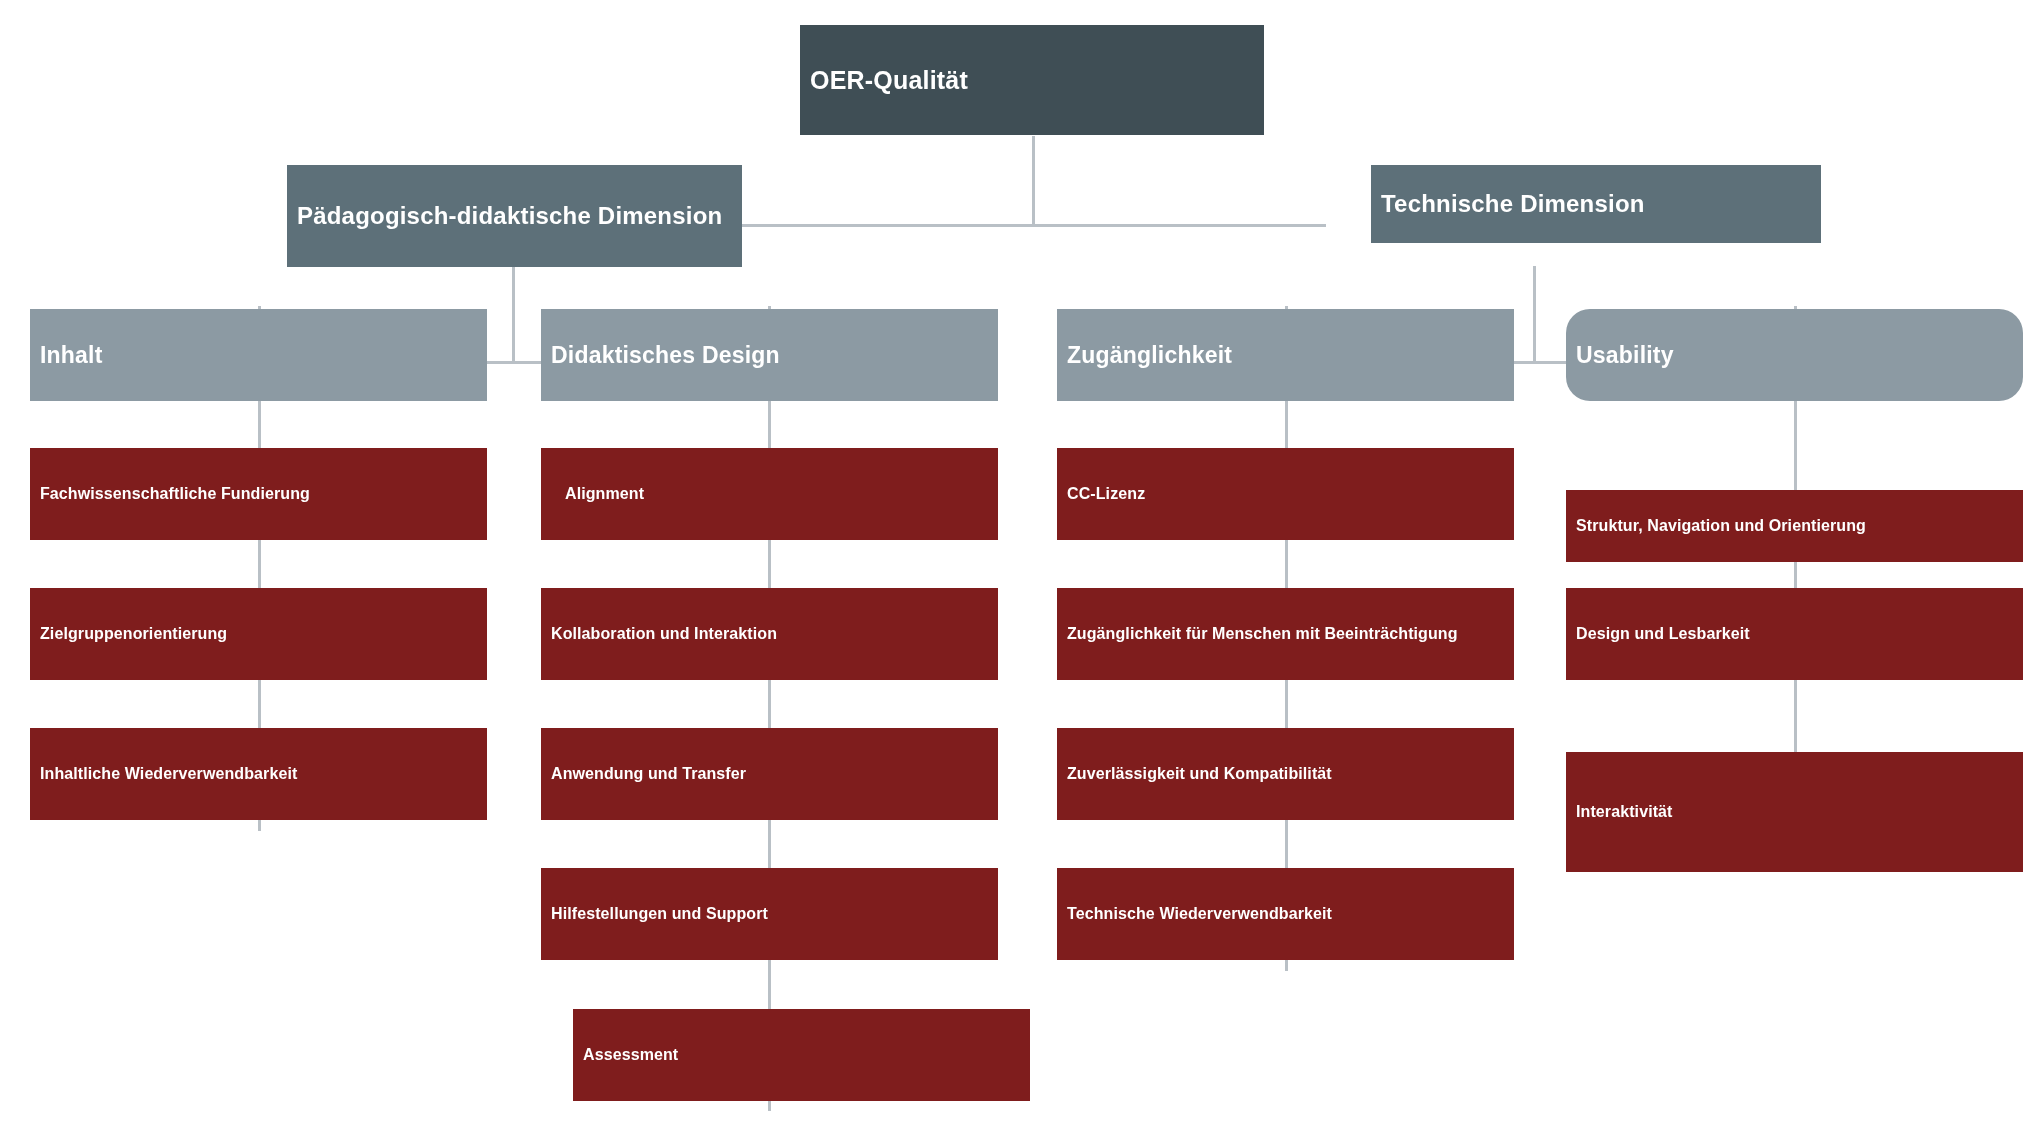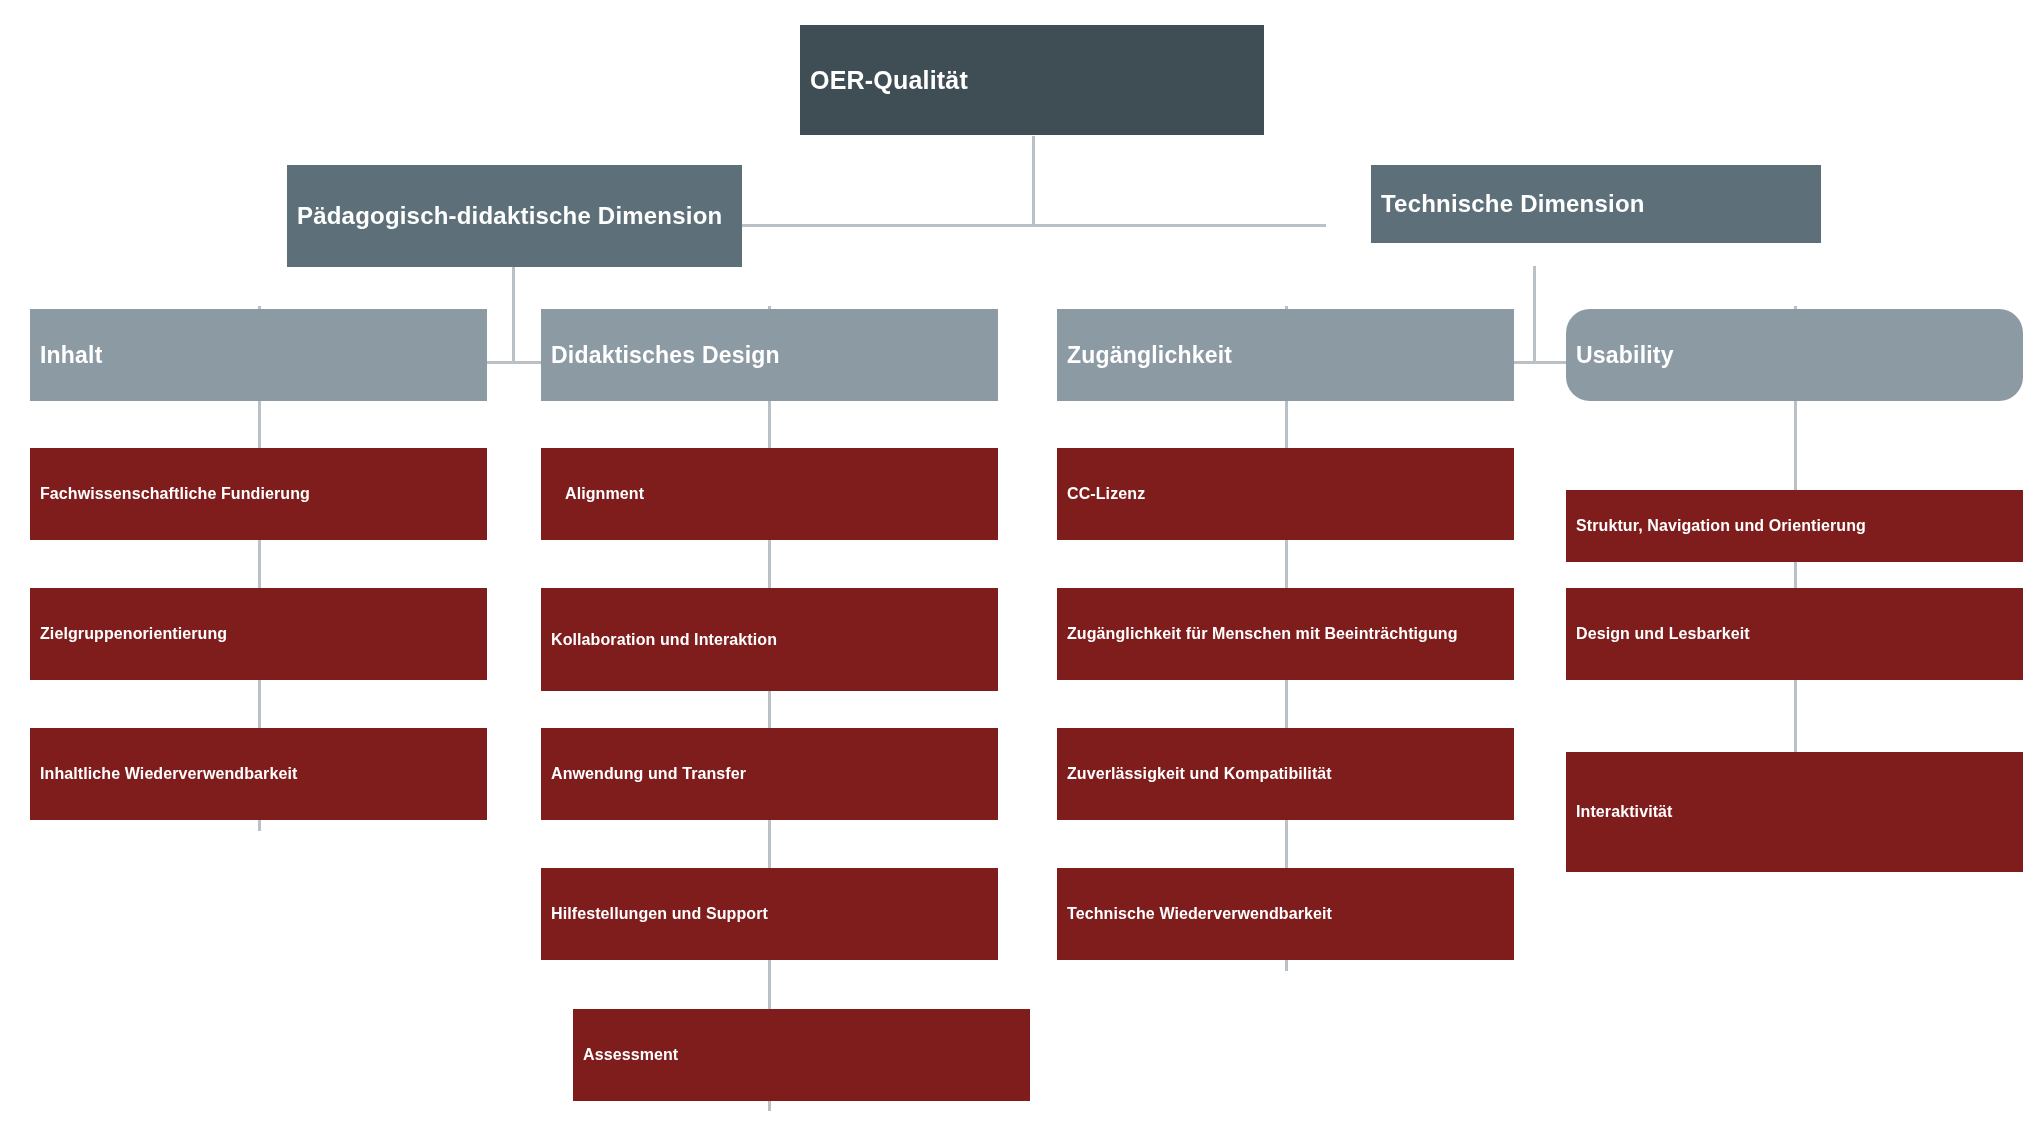--- a/index.html
+++ b/index.html
@@ -125,21 +125,21 @@
   <div class="node lvl3" style="left:30px; top:588px; width:457px; height:92px;">
     <span>Zielgruppenorientierung</span>
   </div>
   <div class="node lvl3" style="left:30px; top:728px; width:457px; height:92px;">
     <span>Inhaltliche Wiederverwendbarkeit</span>
   </div>
 
   <div class="node lvl3" style="left:541px; top:448px; width:457px; height:92px;padding-left:24px;">
     <span>Alignment</span>
   </div>
-  <div class="node lvl3" style="left:541px; top:588px; width:457px; height:103px;">
+  <div class="node lvl3" style="left:541px; top:588px; width:457px; height:92px;">
     <span>Kollaboration und Interaktion</span>
   </div>
   <div class="node lvl3" style="left:541px; top:728px; width:457px; height:92px;">
     <span>Anwendung und Transfer</span>
   </div>
   <div class="node lvl3" style="left:541px; top:868px; width:457px; height:92px;">
     <span>Hilfestellungen und Support</span>
   </div>
   <div class="node lvl3" style="left:573px; top:1009px; width:457px; height:92px;">
     <span>Assessment</span>

